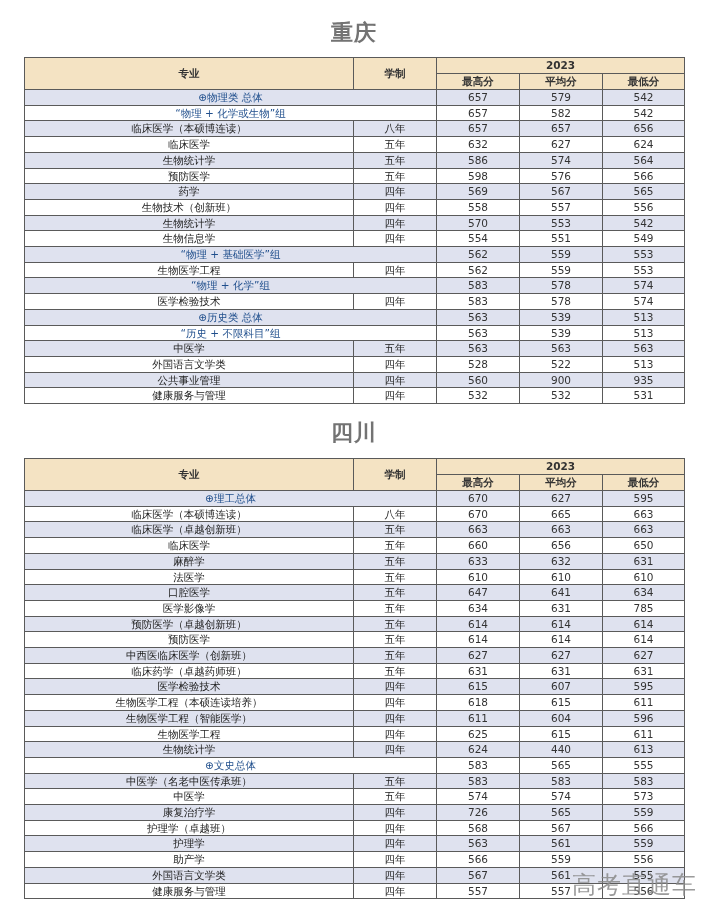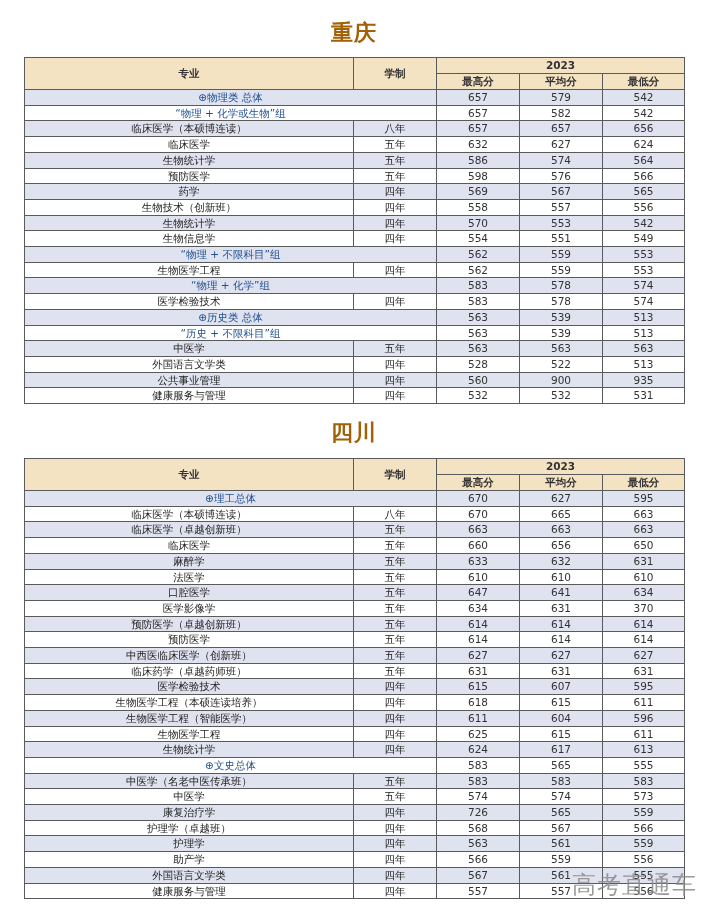--- a/index.html
+++ b/index.html
@@ -1,19 +1,19 @@
 <!DOCTYPE html>
 <html><head>
 <meta charset="utf-8">
 <style>
   html, body { margin:0; padding:0; background:#ffffff; }
   body { width:708px; height:921px; position:relative; overflow:hidden;
          font-family:"DejaVu Sans","Liberation Sans",sans-serif; color:#222; }
   .section-title { position:absolute; left:0; width:708px; text-align:center;
-         font-size:22px; font-weight:bold; color:#a16207; letter-spacing:1px; }
+         font-size:22px; font-weight:bold; color:#737373; letter-spacing:1px; }
   table.score { position:absolute; left:24px; width:660px; border-collapse:collapse;
          table-layout:fixed; font-size:10.5px;border-radius:23px; }
   table.score th, table.score td { border:1px solid #5a5a5a; padding:0; text-align:center;
          height:14.7px; line-height:14.7px; overflow:hidden; white-space:nowrap; }
   table.score thead th { background:#f4e3c3; font-weight:bold; color:#333; }
   table.score thead tr.h1 th { height:15px; line-height:15px; }
   table.score thead tr.h2 th { height:15px; line-height:15px; }
   table.score tbody tr:nth-child(odd) td { background:#dfe2ef; }
   table.score tbody tr:nth-child(even) td { background:#ffffff; }
   td.group { color:#1f4e8c; font-weight:normal; }
@@ -109,21 +109,21 @@
         <td class="num">542</td>
       </tr>
       <tr>
         <td>生物信息学</td>
         <td>四年</td>
         <td class="num">554</td>
         <td class="num">551</td>
         <td class="num">549</td>
       </tr>
       <tr>
-        <td colspan="2" class="group">“物理 + 不限科目”组</td>
+        <td colspan="2" class="group">“物理 + 基础医学”组</td>
         <td class="num">562</td>
         <td class="num">559</td>
         <td class="num">553</td>
       </tr>
       <tr>
         <td>生物医学工程</td>
         <td>四年</td>
         <td class="num">562</td>
         <td class="num">559</td>
         <td class="num">553</td>
@@ -253,21 +253,21 @@
         <td>五年</td>
         <td class="num">647</td>
         <td class="num">641</td>
         <td class="num">634</td>
       </tr>
       <tr>
         <td>医学影像学</td>
         <td>五年</td>
         <td class="num">634</td>
         <td class="num">631</td>
-        <td class="num">370</td>
+        <td class="num">785</td>
       </tr>
       <tr>
         <td>预防医学（卓越创新班）</td>
         <td>五年</td>
         <td class="num">614</td>
         <td class="num">614</td>
         <td class="num">614</td>
       </tr>
       <tr>
         <td>预防医学</td>
@@ -315,21 +315,21 @@
         <td>生物医学工程</td>
         <td>四年</td>
         <td class="num">625</td>
         <td class="num">615</td>
         <td class="num">611</td>
       </tr>
       <tr>
         <td>生物统计学</td>
         <td>四年</td>
         <td class="num">624</td>
-        <td class="num">617</td>
+        <td class="num">440</td>
         <td class="num">613</td>
       </tr>
       <tr>
         <td colspan="2" class="group">⊕文史总体</td>
         <td class="num">583</td>
         <td class="num">565</td>
         <td class="num">555</td>
       </tr>
       <tr>
         <td>中医学（名老中医传承班）</td>

